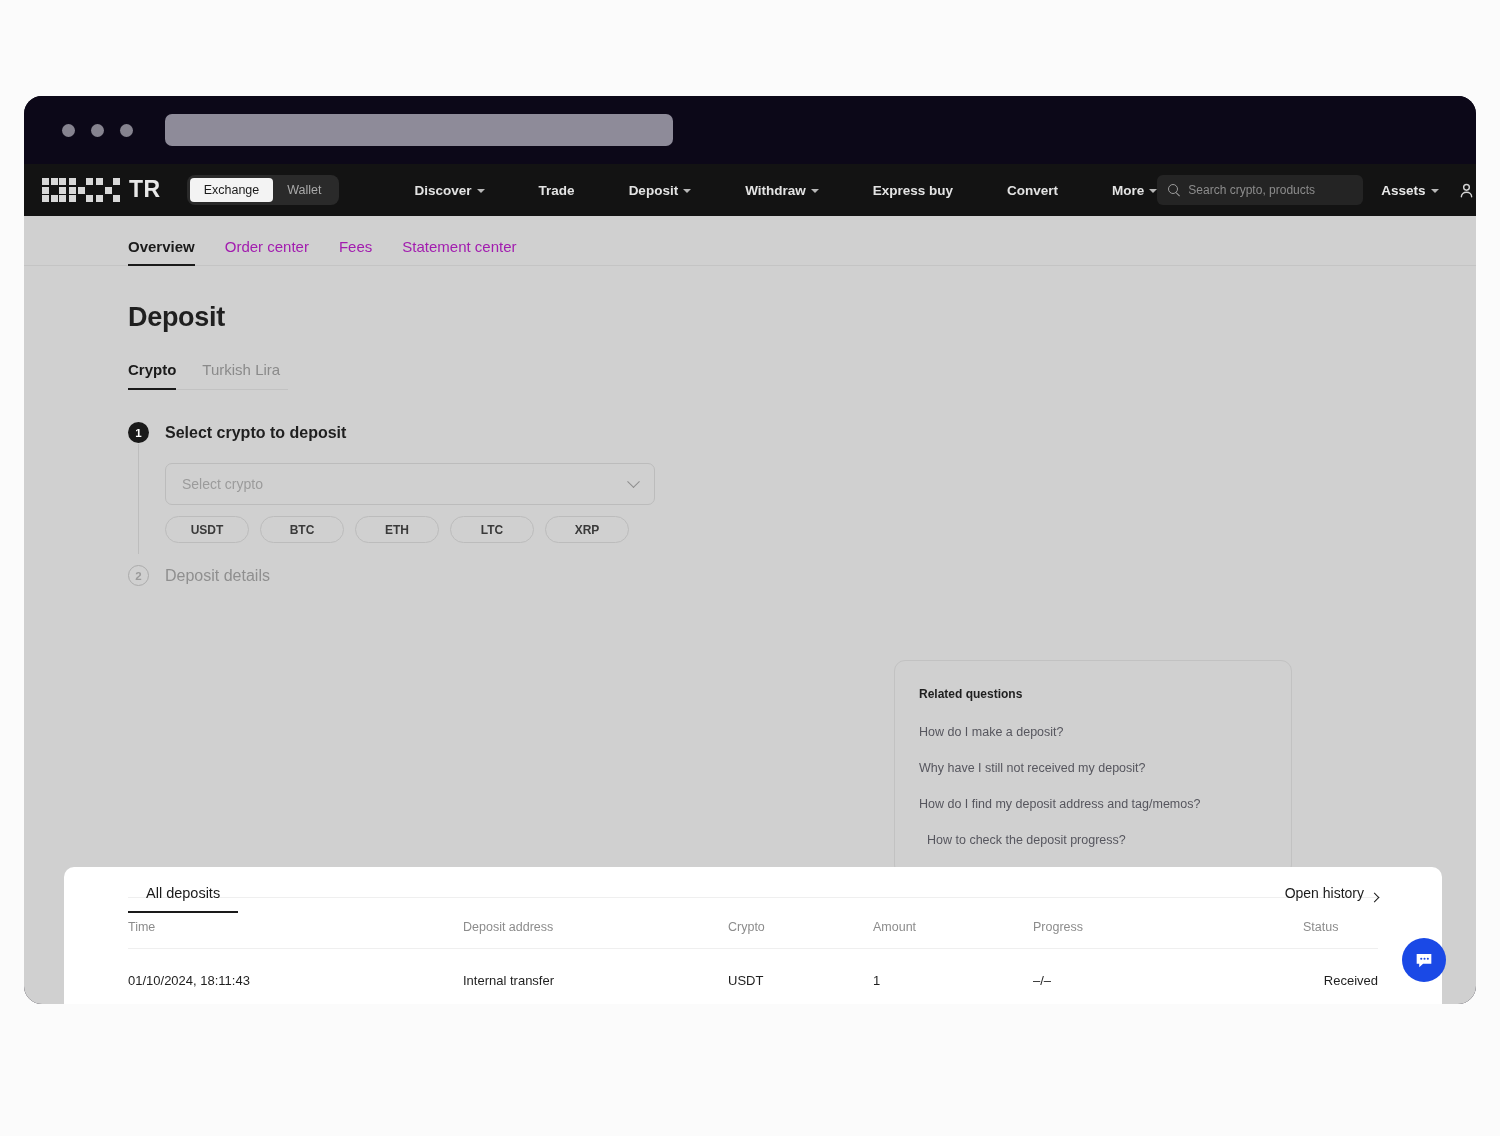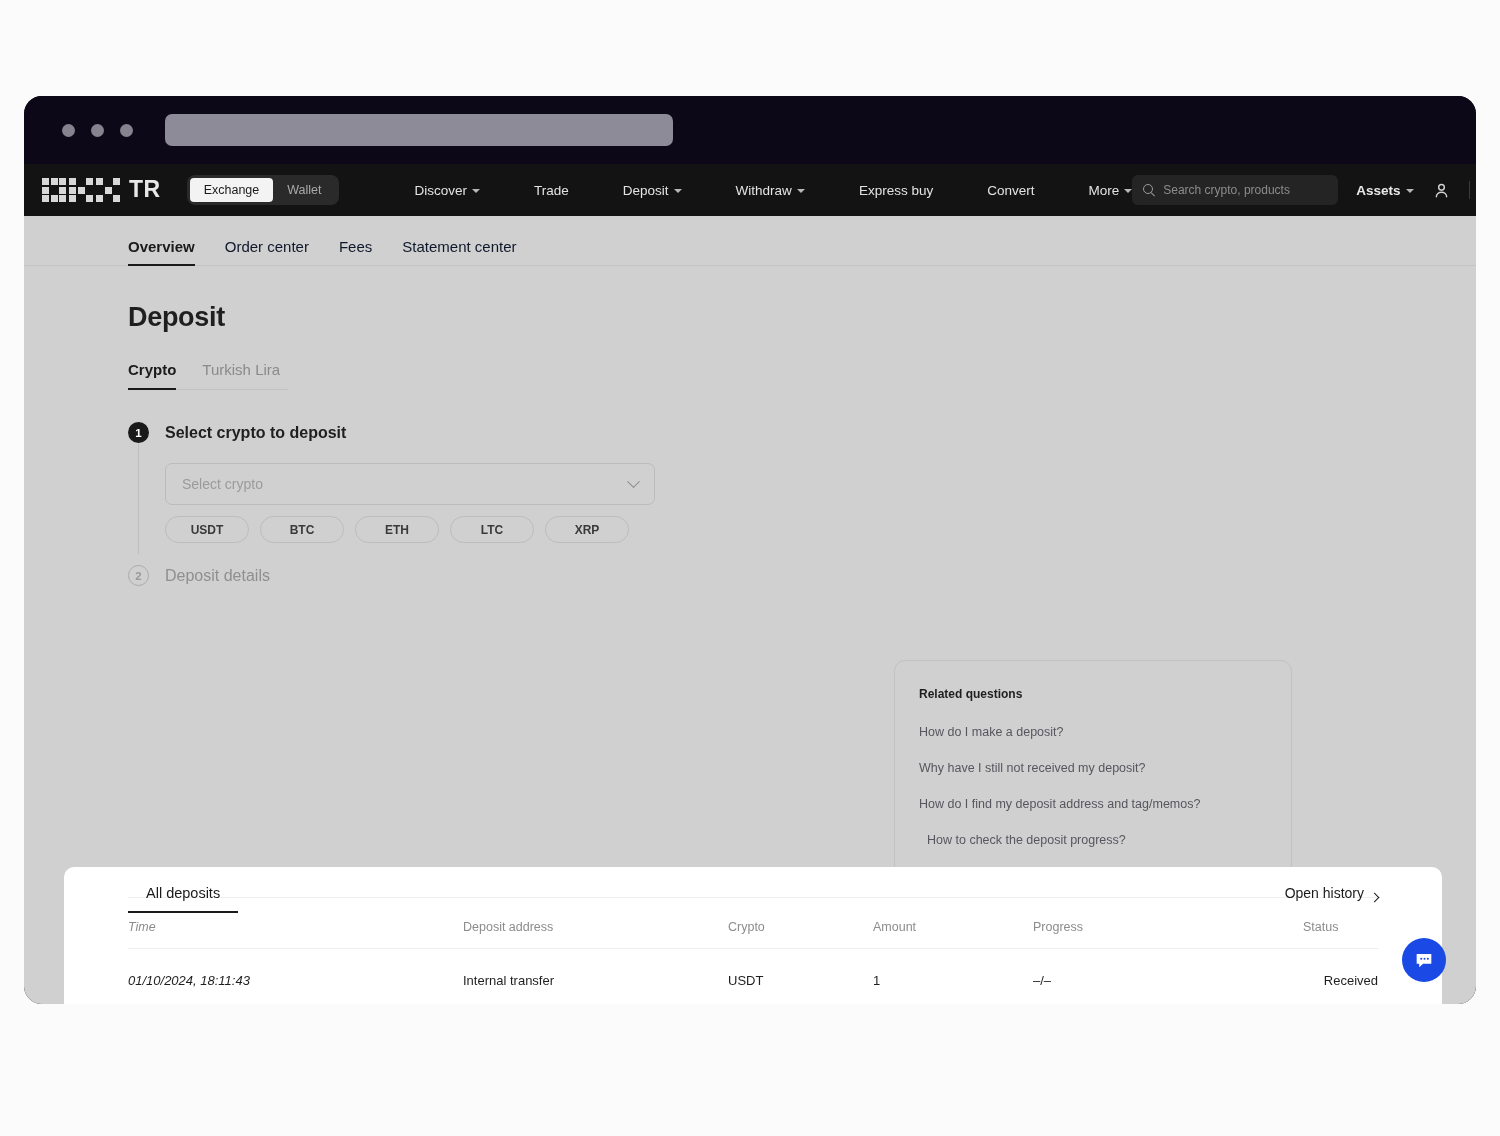--- a/index.html
+++ b/index.html
@@ -109,21 +109,21 @@
     margin-right: 22px;
   }
 
   .nav-links { display: flex; align-items: center; gap: 22px; }
   .nav-link {
     display: flex;
     align-items: center;
     gap: 5px;
     color: #e3e3e3;
     font-size: 13.5px;
-    font-weight: 400;
+    font-weight: 700;
     cursor: pointer;
     white-space: nowrap;
     padding-left: 32px;
   }
   .caret {
     width: 0; height: 0;
     border-left: 4px solid transparent;
     border-right: 4px solid transparent;
     border-top: 4.5px solid #b8b8b8;
     margin-top: 2px;
@@ -168,21 +168,21 @@
   .subnav {
     display: flex;
     align-items: flex-end;
     gap: 30px;
     padding: 14px 0 0 104px;
     height: 50px;
     border-bottom: 1px solid #c4c4c4;
   }
   .subnav-item {
     font-size: 15px;
-    color: #0f172a;
+    color: #a21caf;
     padding-bottom: 10px;
     cursor: pointer;
     position: relative;
     white-space: nowrap;
   }
   .subnav-item.active { color: #1a1a1a; font-weight: 700; }
   .subnav-item.active::after {
     content: "";
     position: absolute;
     left: 0; right: 0; bottom: -1px;
@@ -368,21 +368,21 @@
     font-weight: 400;
     color: #8c8c8c;
     padding: 22px 0 14px 0;
     border-bottom: 1px solid #efefef;
   }
   table.deposits td {
     font-size: 13px;
     color: #1f1f1f;
     padding: 24px 0 0 0;
   }
-  th.col-time, td.col-time { width: 335px; font-style: italic; }
+  th.col-time, td.col-time { width: 335px; }
   th.col-addr, td.col-addr { width: 265px; }
   th.col-crypto, td.col-crypto { width: 145px; }
   th.col-amount, td.col-amount { width: 160px; }
   th.col-progress, td.col-progress { width: 270px; }
   th.col-status, td.col-status { text-align: right; }
 
   
   .chat-widget {
     position: absolute;
     right: 30px;

